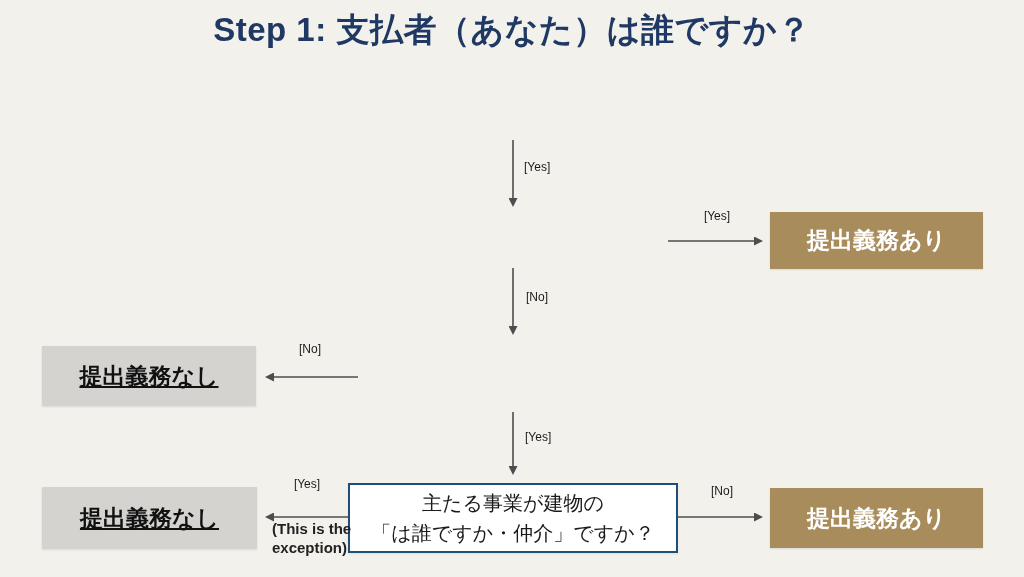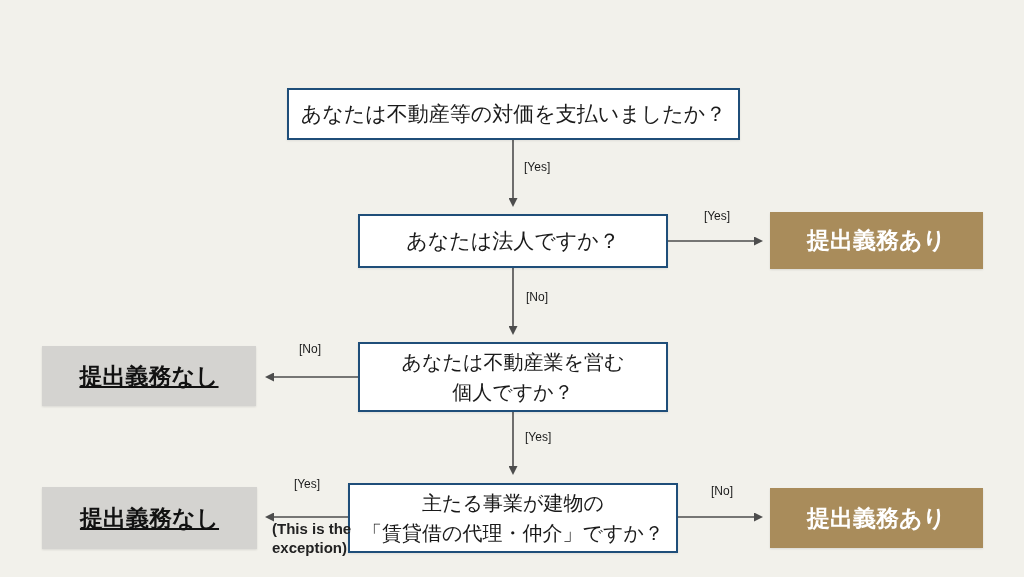--- a/index.html
+++ b/index.html
@@ -94,42 +94,39 @@
   #arrow-layer line {
     stroke: var(--arrow-color, #4D4D4D);
     stroke-width: 1.6;
   }
 </style>
 </head>
 <body>
 
 <div id="canvas">
 
+  <div class="title">Step 1: 支払者（あなた）は誰ですか？</div>
 
   <svg id="arrow-layer" width="1024" height="577" viewBox="0 0 1024 577">
     <defs>
       <marker id="ah" markerWidth="10" markerHeight="9" refX="7" refY="4.5" orient="auto" markerUnits="userSpaceOnUse">
         <path d="M0,0 L9,4.5 L0,9 Z" fill="#4D4D4D"></path>
       </marker>
     </defs>
     <line x1="513" y1="140" x2="513" y2="205" marker-end="url(#ah)"></line>
     <line x1="668" y1="241" x2="761" y2="241" marker-end="url(#ah)"></line>
     <line x1="513" y1="268" x2="513" y2="333" marker-end="url(#ah)"></line>
     <line x1="358" y1="377" x2="267" y2="377" marker-end="url(#ah)"></line>
     <line x1="513" y1="412" x2="513" y2="473" marker-end="url(#ah)"></line>
     <line x1="348" y1="517" x2="267" y2="517" marker-end="url(#ah)"></line>
     <line x1="678" y1="517" x2="761" y2="517" marker-end="url(#ah)"></line>
   </svg>
 
-  <div id="q1" class="qbox">あなたは不動産等の対価を支払いましたか？</div>
-  <div id="q2" class="qbox">あなたは法人ですか？</div>
-  <div id="q3" class="qbox">あなたは不動産業を営む
-個人ですか？</div>
   <div id="q4" class="qbox">主たる事業が建物の
-「賃貸借の代理・仲介」ですか？</div>
+「は誰ですか・仲介」ですか？</div>
 
   <div id="r1" class="result obligated">提出義務あり</div>
   <div id="r2" class="result not-obligated">提出義務なし</div>
   <div id="r3" class="result not-obligated">提出義務なし</div>
   <div id="r4" class="result obligated">提出義務あり</div>
 
   <div id="l-q1-yes" class="edge-label">[Yes]</div>
   <div id="l-q2-yes" class="edge-label">[Yes]</div>
   <div id="l-q2-no" class="edge-label">[No]</div>
   <div id="l-q3-no" class="edge-label">[No]</div>

